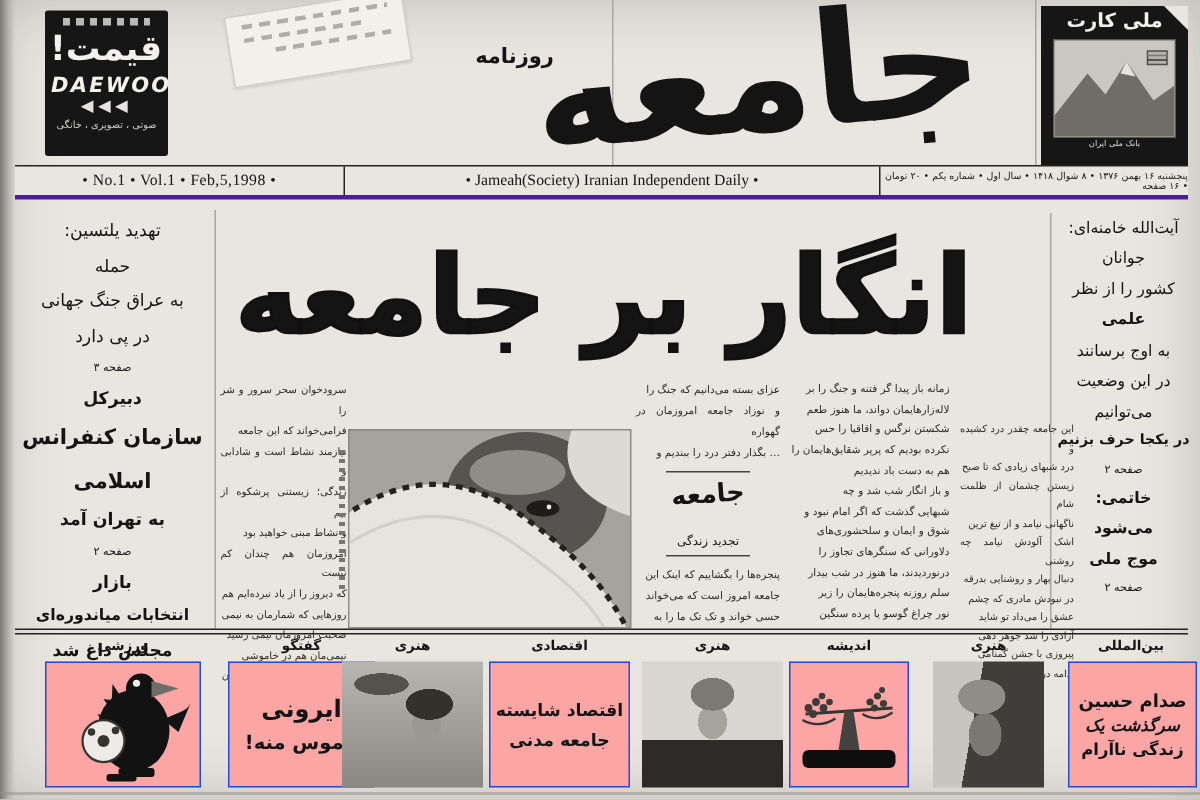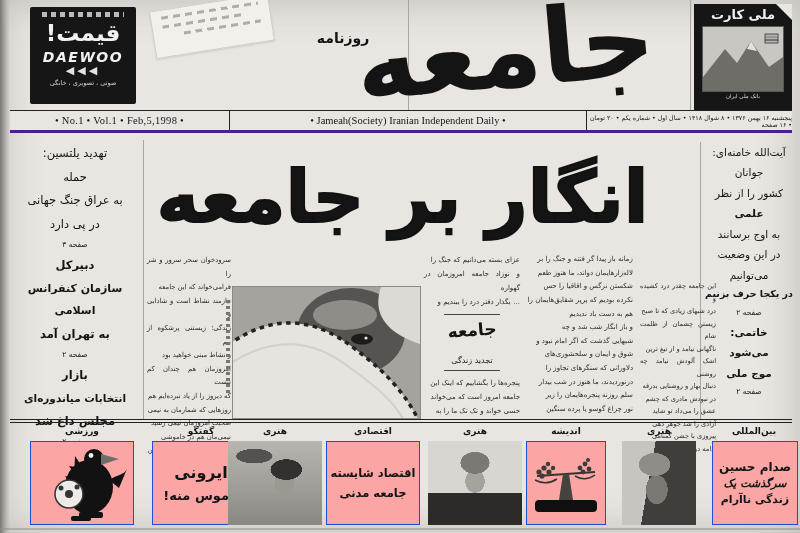--- a/index.html
+++ b/index.html
@@ -7,21 +7,21 @@
         font-family:"DejaVu Sans",sans-serif;color:#141414;
         box-shadow:inset 0 0 40px rgba(60,58,55,.25);}
   .abs{position:absolute;}
   .rtl{direction:rtl;}
   
   .scan-left{left:0;top:0;width:10px;height:533px;background:linear-gradient(90deg,#7a7875,#b9b6b1 60%,rgba(185,182,177,0));}
   .scan-bottom{left:0;top:528px;width:800px;height:2px;background:#8f8d89;opacity:.5;}
   .faint-v{width:1px;background:#a9a6a0;}
   
   .ad{background:#161616;color:#f2f1ee;text-align:center;overflow:hidden;}
-  .ad-left{left:30px;top:7px;width:106px;height:97px;border-radius:2px;padding:3px 4px;box-sizing:border-box;}
+  .ad-left{left:30px;top:7px;width:82px;height:97px;border-radius:2px;padding:3px 4px;box-sizing:border-box;}
   .slogan-dashes{height:5px;margin:2px 8px 3px;background:repeating-linear-gradient(90deg,rgba(240,240,238,.75) 0 5px,transparent 5px 9px);}
   .qeymat{font-size:23px;font-weight:bold;line-height:1.15;}
   .daewoo{font-size:14px;font-weight:bold;font-style:italic;letter-spacing:1.5px;margin-top:3px;}
   .arrows{font-size:11px;letter-spacing:3px;color:#e4e3e0;line-height:1;}
   .ad-tagline{font-size:6.5px;color:#d4d3d0;margin-top:3px;}
   .ad-right{left:694px;top:4px;width:98px;height:116px;padding-top:3px;box-sizing:border-box;}
   .ad-right-title{font-size:13px;font-weight:bold;}
   .corner-fold{top:0;right:0;width:0;height:0;border-left:16px solid transparent;border-top:16px solid #e9e6e1;position:absolute;}
   .card{width:80px;height:64px;margin:4px auto 1px;border:1px solid #5a5855;background:#c9c7c2;}
   .card-caption{font-size:5.5px;color:#dddcd8;}
@@ -139,21 +139,21 @@
 
   <div class="abs headline rtl">انگار بر جامعه</div>
 
   <div class="abs sidecol left-col rtl">
     <div class="h">تهدید یلتسین:</div>
     <div class="h">حمله</div>
     <div class="h">به عراق جنگ جهانی</div>
     <div class="h">در پی دارد</div>
     <div class="pageref">صفحه ۳</div>
     <div class="h b">دبیرکل</div>
-    <div class="h b" style="font-size:11px;">سازمان کنفرانس اسلامی</div>
+    <div class="h b" style="font-size:14px;">سازمان کنفرانس اسلامی</div>
     <div class="h b">به تهران آمد</div>
     <div class="pageref">صفحه ۲</div>
     <div class="h b">بازار</div>
     <div class="h b" style="font-size:10.5px;">انتخابات میاندوره‌ای</div>
     <div class="h b">مجلس داغ شد</div>
     <div class="pageref">صفحه ۲</div>
   </div>
 
   <div class="abs sidecol right-col rtl">
     <div class="h">آیت‌الله خامنه‌ای:</div>

